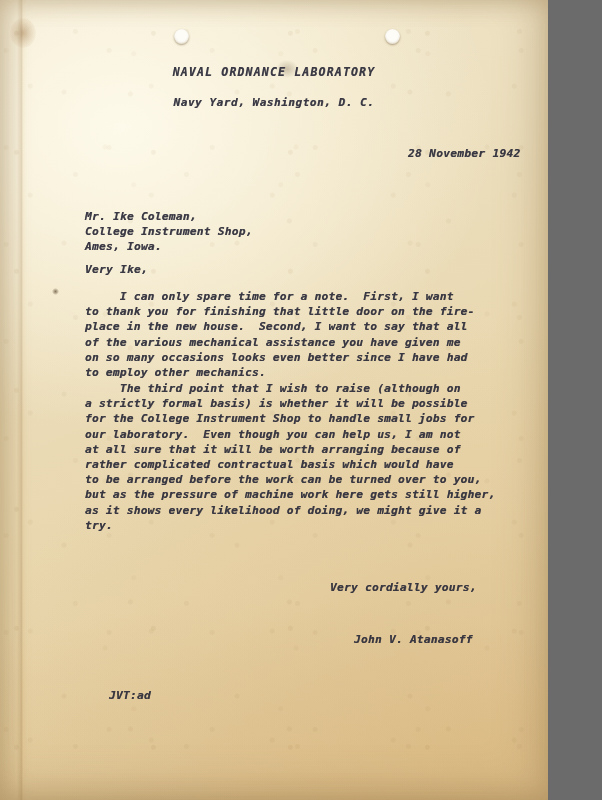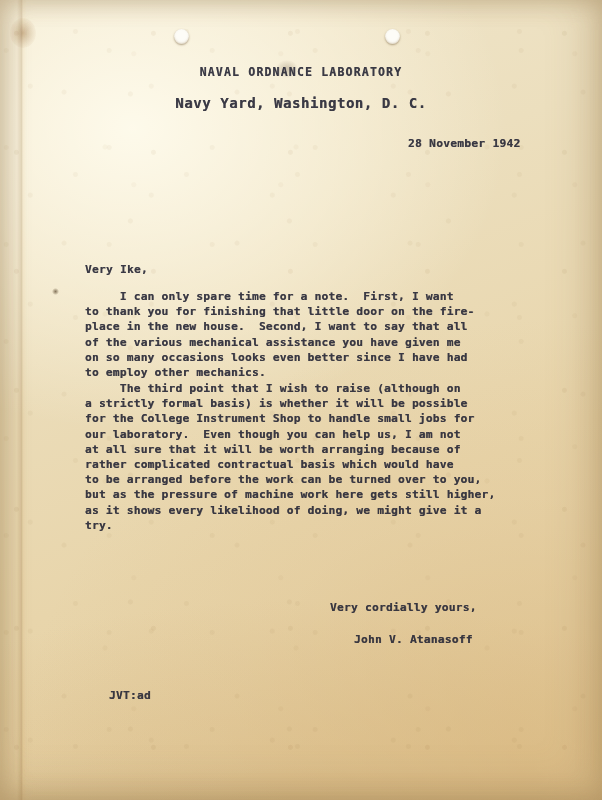--- a/index.html
+++ b/index.html
@@ -3,31 +3,32 @@
 <meta charset="utf-8">
 <title>Scanned Letter</title>
 <style>
   html, body {
     margin: 0;
     padding: 0;
     background: #6b6b6b;
   }
   #page {
     position: relative;
-    width: 602px;
+    width: 548px;
     height: 800px;
     overflow: hidden;
     background-color: #e9d9b4;
     background-image:
       radial-gradient(ellipse 520px 420px at 22% 16%, rgba(255,252,238,0.92) 0%, rgba(255,250,232,0.45) 42%, rgba(255,248,228,0.0) 72%),
       radial-gradient(ellipse 640px 560px at 88% 96%, rgba(214,178,120,0.55) 0%, rgba(220,188,136,0.22) 48%, rgba(230,205,160,0.0) 80%),
       radial-gradient(ellipse 700px 300px at 50% 102%, rgba(206,170,112,0.42) 0%, rgba(216,186,134,0.0) 72%),
       linear-gradient(160deg, #f0e6cc 0%, #ecdfbe 30%, #e8d5ab 62%, #e4cd9e 100%);
     font-family: "DejaVu Sans Mono", "Liberation Mono", monospace;
     color: #2a2a38;
+    font-style: italic;
   }
   
   #grain {
     position: absolute;
     inset: 0;
     pointer-events: none;
     opacity: 0.5;
     background-image:
       radial-gradient(circle at 12% 28%, rgba(168,138,92,0.16) 0 2px, transparent 3px),
       radial-gradient(circle at 37% 61%, rgba(168,138,92,0.13) 0 2px, transparent 3px),
@@ -115,39 +116,39 @@
     display: block;
     font-weight: bold;
     letter-spacing: 1.25px;
     font-size: 11.4px;
     line-height: 15px;
   }
   #letterhead .lh-line2 {
     display: block;
     font-weight: bold;
     letter-spacing: 0.55px;
-    font-size: 14px;
+    font-size: 11px;
     line-height: 16px;
   }
 
-  #date-line { left: 408px; top: 136px; font-weight: bold; letter-spacing: 0.3px; }
+  #date-line { left: 408px; top: 146px; font-weight: bold; letter-spacing: 0.3px; }
 
   #addressee { left: 85px; top: 209px; font-weight: bold; letter-spacing: 0.25px; }
   #salutation { left: 85px; top: 262px; font-weight: bold; letter-spacing: 0.25px; }
 
   .para {
     left: 85px;
     font-weight: bold;
     letter-spacing: 0.22px;
   }
   #para-1 { top: 289px; }
   #para-2 { top: 381px; }
   #para-3 { top: 518px; }
 
-  #closing { left: 330px; top: 580px; font-weight: bold; letter-spacing: 0.25px; margin-top: 20px; }
+  #closing { left: 330px; top: 580px; font-weight: bold; letter-spacing: 0.25px; }
   #signature { left: 330px; top: 632px; font-weight: bold; letter-spacing: 0.25px; margin-left: 24px; }
   #initials { left: 85px; top: 688px; font-weight: bold; letter-spacing: 0.25px; margin-left: 24px; }
 
   
   #content .t { opacity: 0.93; }
 </style>
 </head>
 <body>
 
 <div id="page">
@@ -164,20 +165,23 @@
 
   <div id="content">
 
     <div class="t" id="letterhead">
       <span class="lh-line1">NAVAL ORDNANCE LABORATORY</span>
       <span class="lh-line2">Navy Yard, Washington, D. C.</span>
     </div>
 
     <div class="t" id="date-line">28 November 1942</div>
 
+    <div class="t" id="addressee">Mr. Ike Coleman,
+College Instrument Shop,
+Ames, Iowa.</div>
 
     <div class="t" id="salutation">Very Ike,</div>
 
     <div class="t para" id="para-2">     The third point that I wish to raise (although on
 a strictly formal basis) is whether it will be possible
 for the College Instrument Shop to handle small jobs for
 our laboratory.  Even though you can help us, I am not
 at all sure that it will be worth arranging because of
 rather complicated contractual basis which would have
 to be arranged before the work can be turned over to you,

